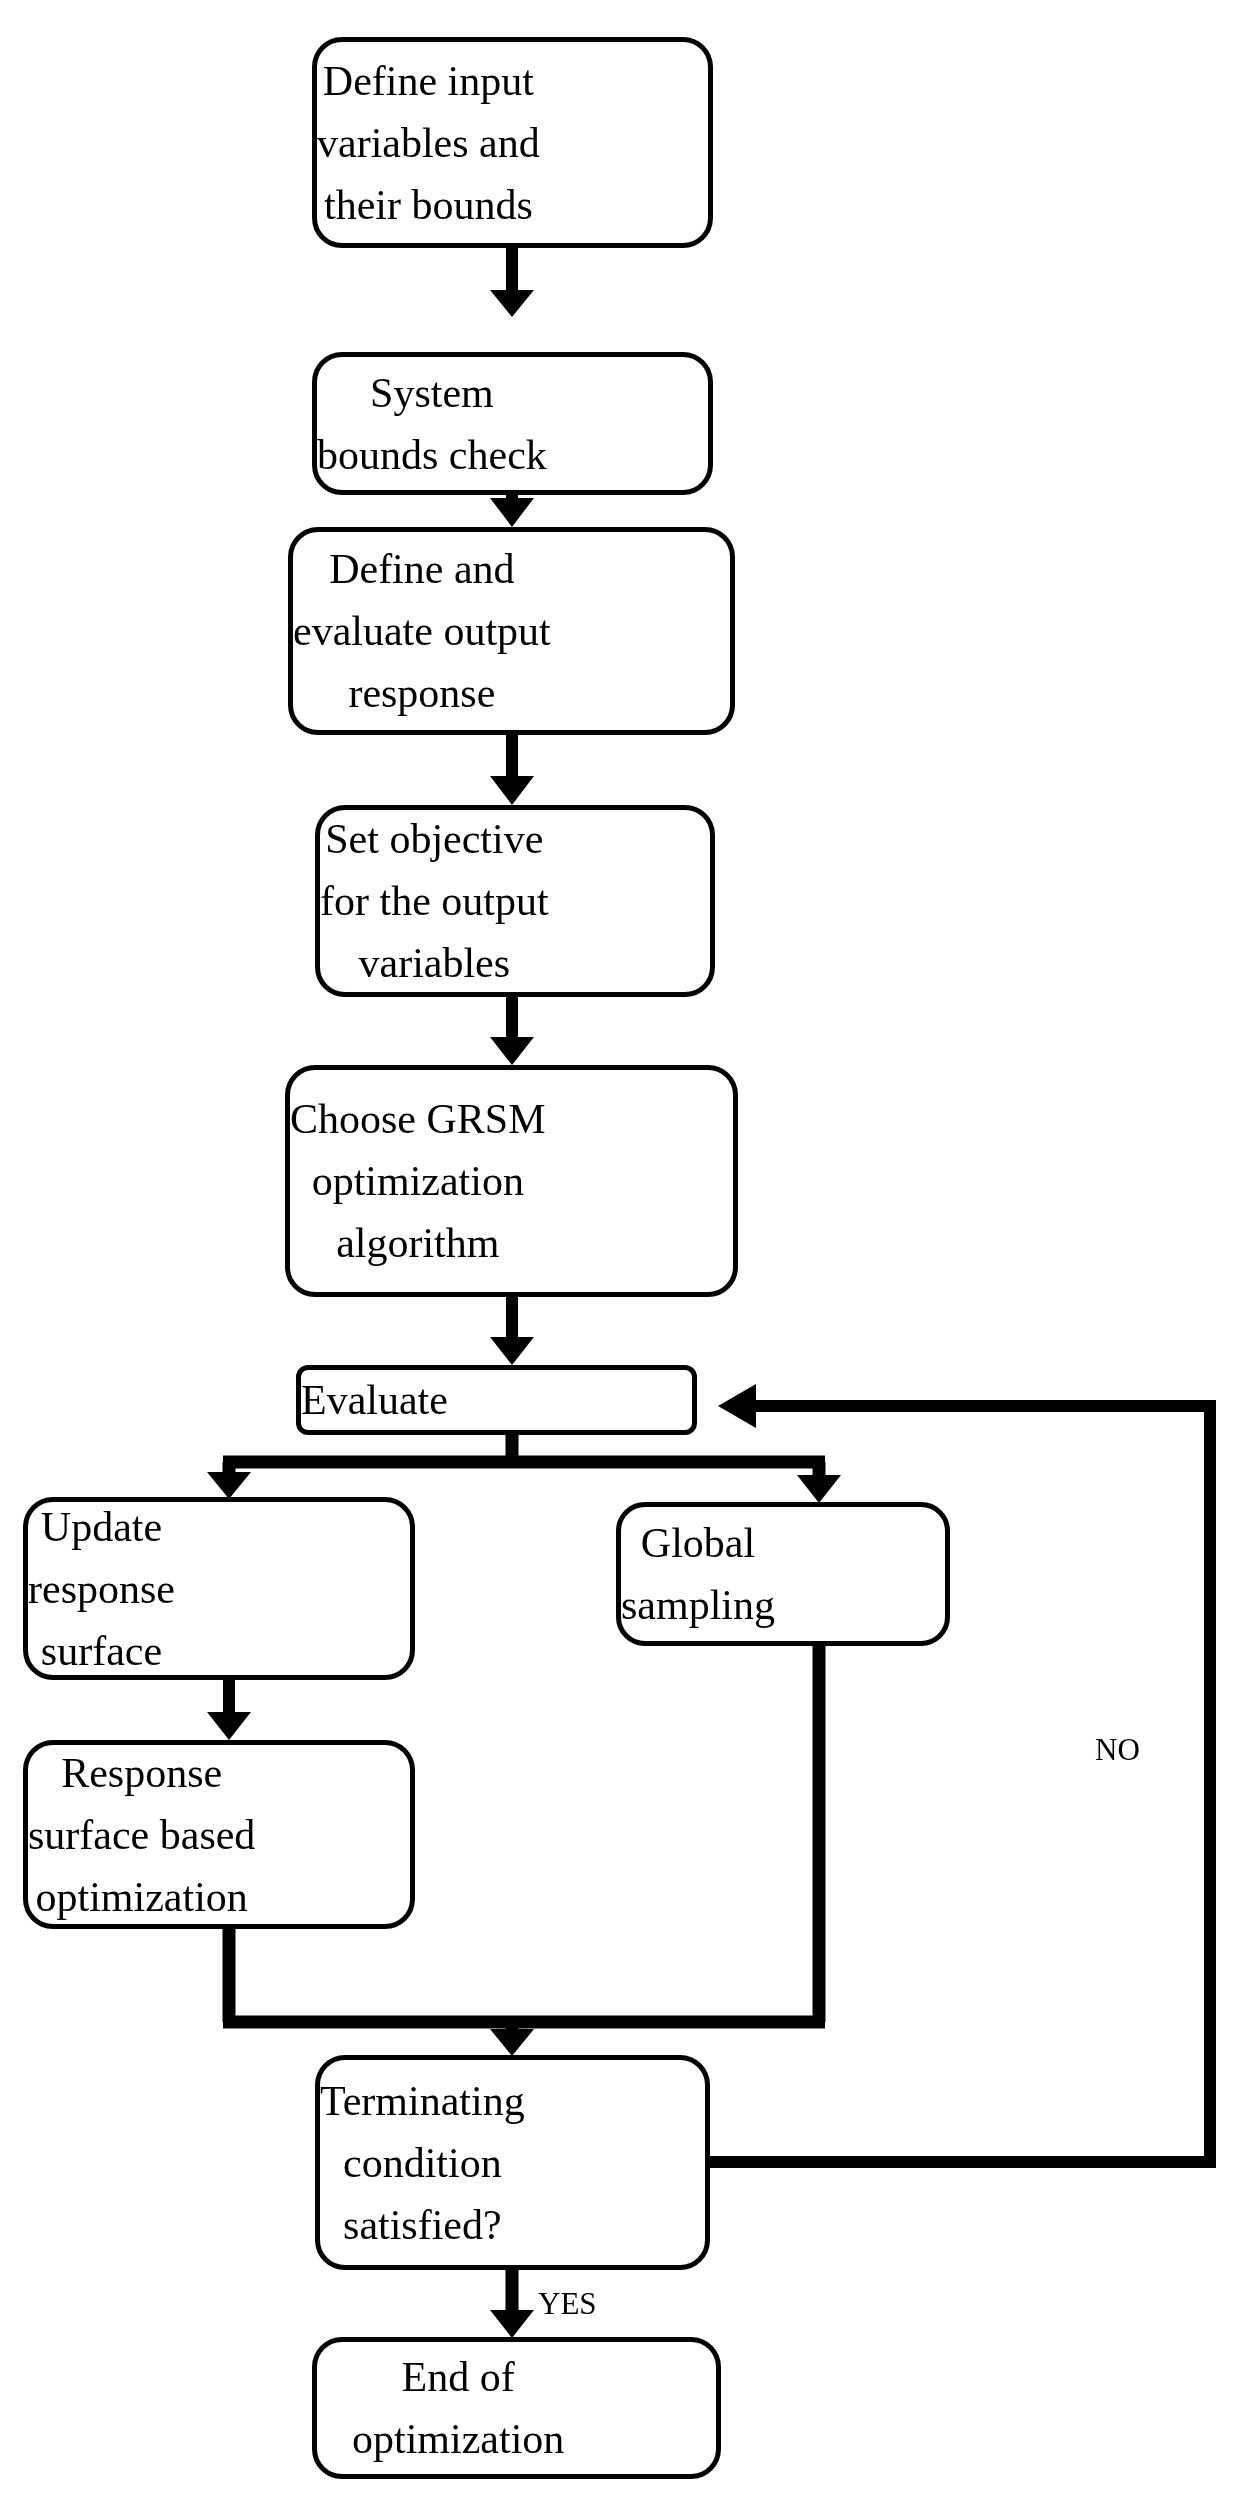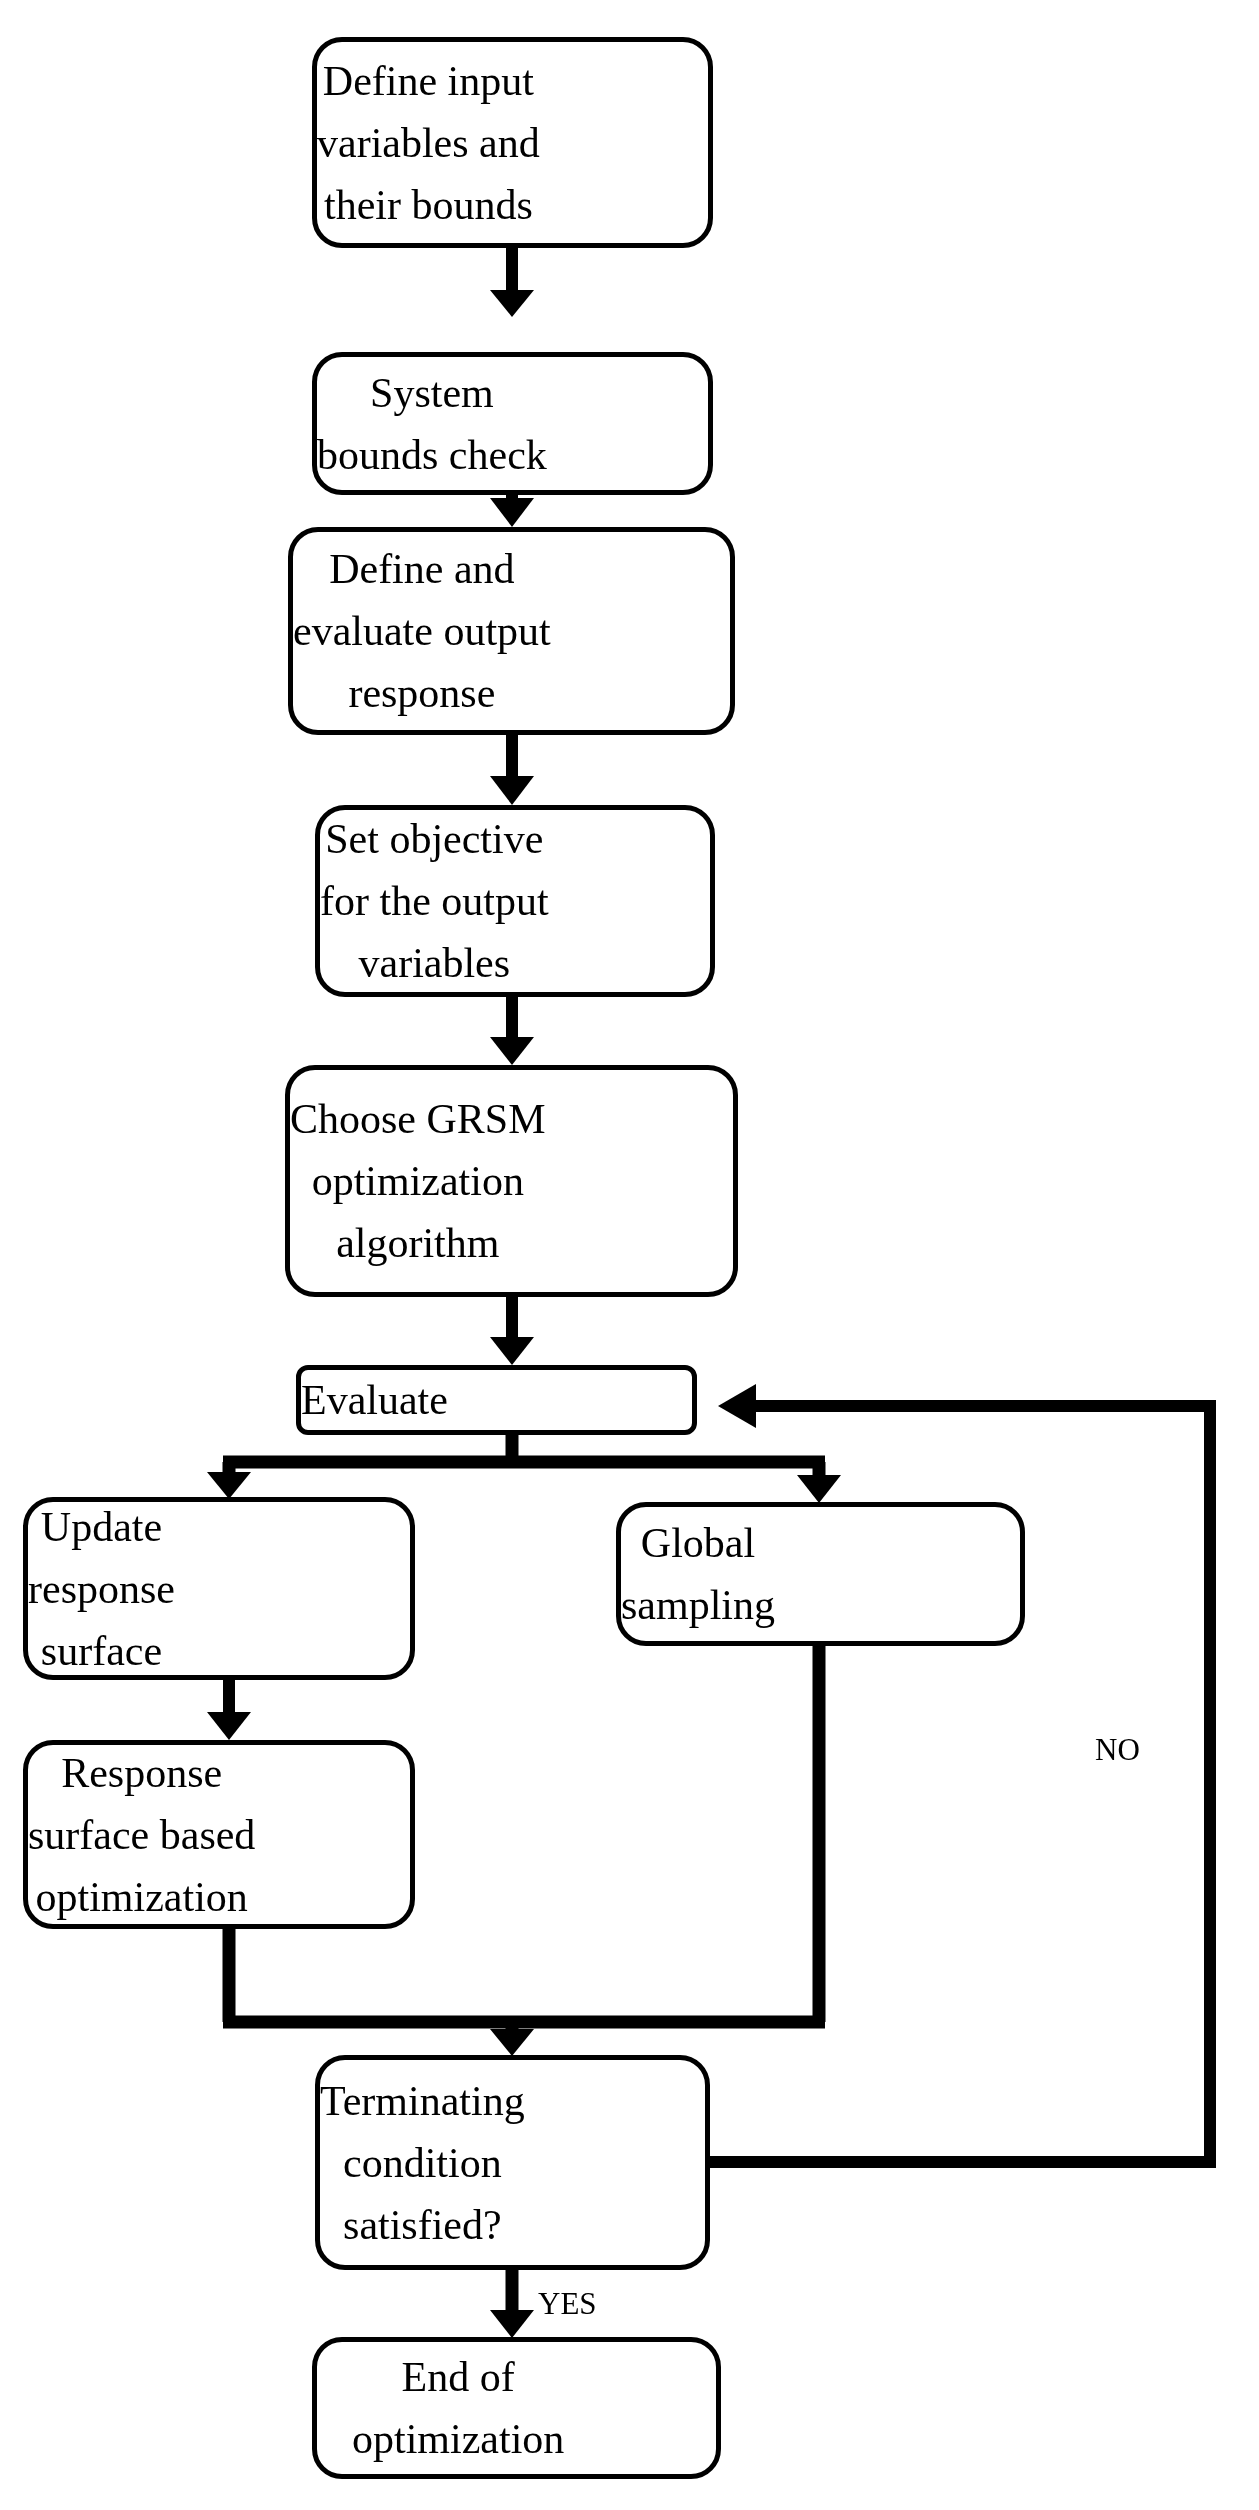--- a/index.html
+++ b/index.html
@@ -127,21 +127,21 @@
   <div class="node sharp" style="left:296px; top:1365px; width:401px; height:70px;">
     <span class="label">Evaluate</span>
   </div>
 
   <div class="node" style="left:23px; top:1497px; width:392px; height:183px;">
     <span class="label">Update
 response
 surface</span>
   </div>
 
-  <div class="node" style="left:616px; top:1502px; width:409px; height:144px;">
+  <div class="node" style="left:616px; top:1502px; width:334px; height:144px;border-radius:29px;">
     <span class="label">Global
 sampling</span>
   </div>
 
   <div class="node" style="left:23px; top:1740px; width:392px; height:189px;">
     <span class="label">Response
 surface based
 optimization</span>
   </div>
 

